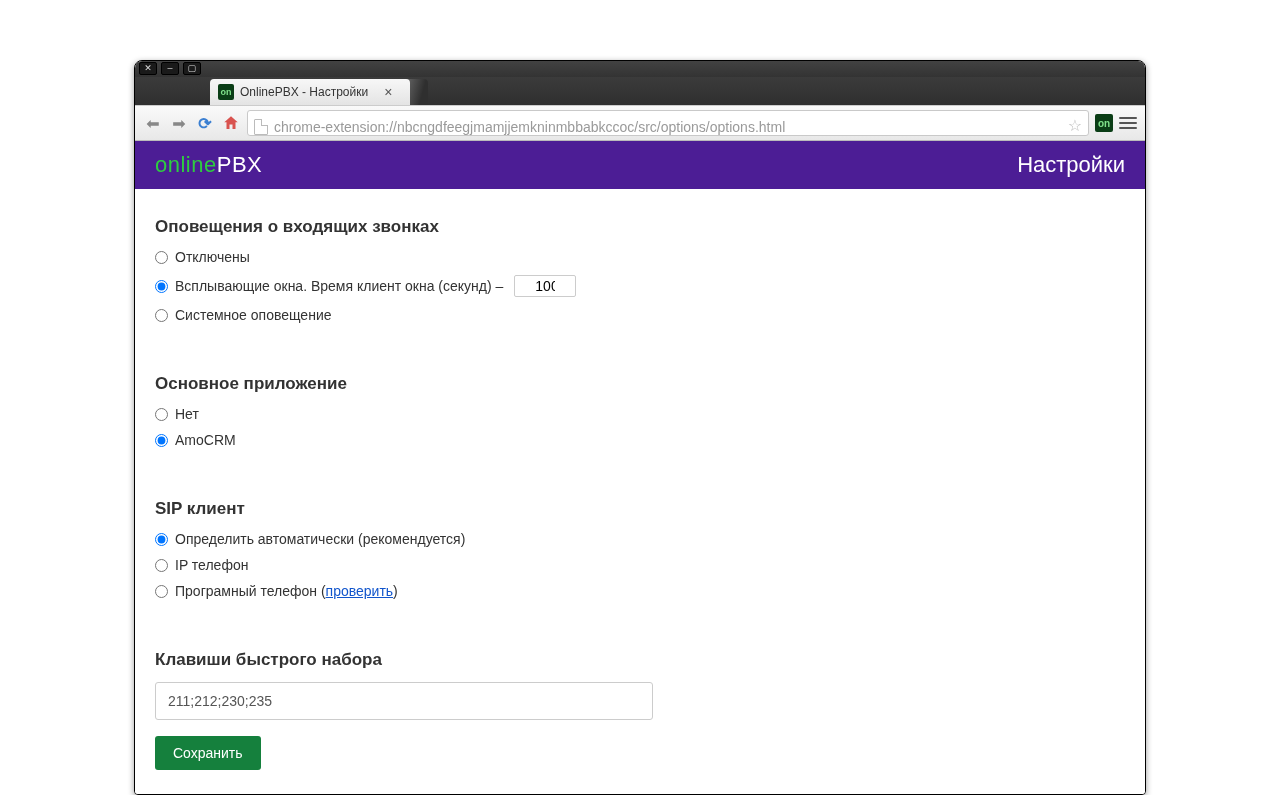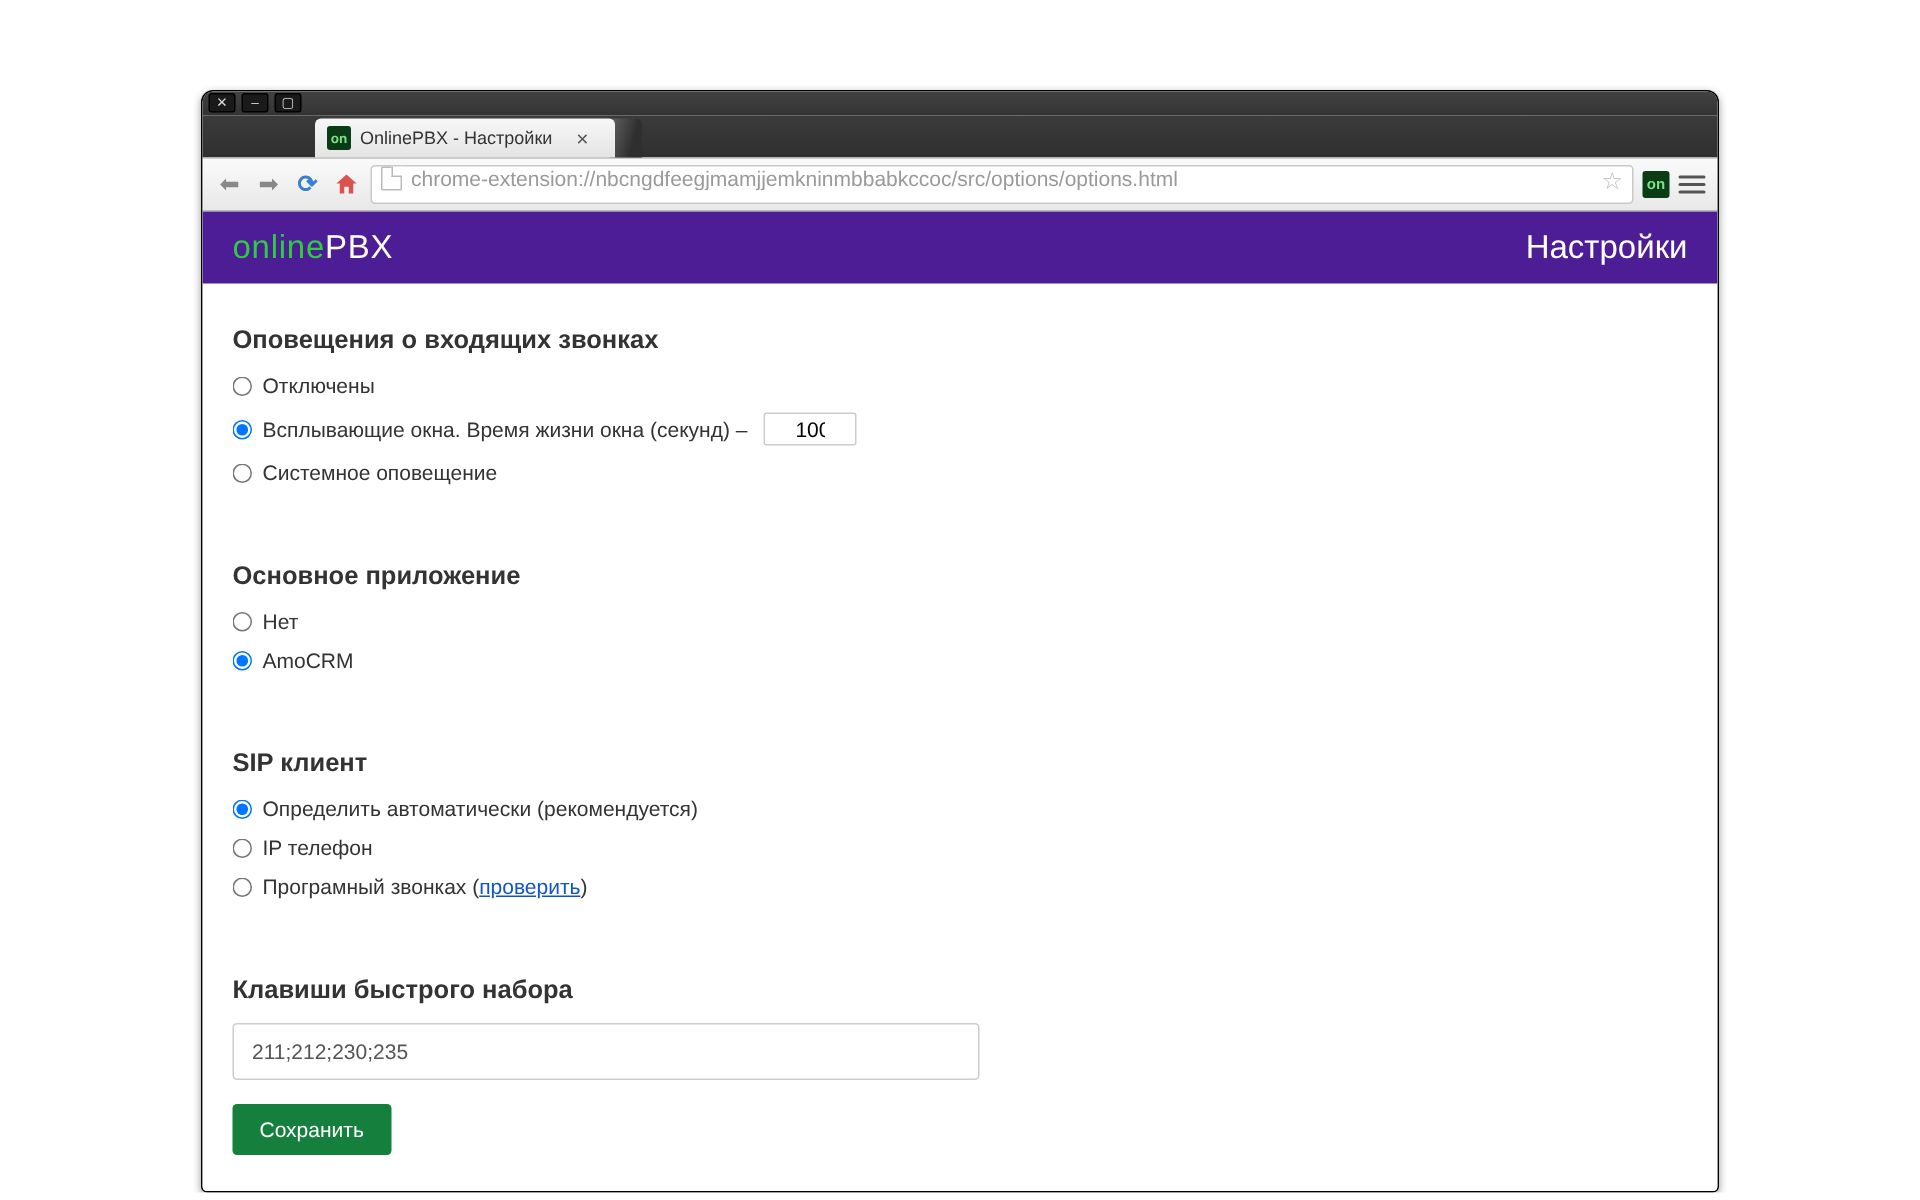--- a/index.html
+++ b/index.html
@@ -106,21 +106,21 @@
   }
   .nav-icon.reload { color:#3b7fd1; font-weight:bold;}
   .nav-icon.home svg { width:18px; height:18px; }
   .addressbar {
     flex: 1;
     height: 26px;
     border: 1px solid #c9c9c9;
     border-radius: 3px;
     background: #fff;
     display: flex;
-    align-items: flex-start;
+    align-items: flex-end;
     padding: 0 6px;
     gap: 6px;
   }
   .addressbar .page-icon {
     width:14px;height:16px;border:1px solid #bbb;border-radius:1px;
     position:relative;
   }
   .addressbar .page-icon::after{
     content:"";position:absolute;right:-1px;top:-1px;width:6px;height:6px;
     background:#fff;border-left:1px solid #bbb;border-bottom:1px solid #bbb;
@@ -274,21 +274,21 @@
 
     <div class="content">
 
       <h3>Оповещения о входящих звонках</h3>
       <label class="radio-row">
         <input type="radio" name="notif" style="">
         <span>Отключены</span>
       </label>
       <label class="radio-row">
         <input type="radio" name="notif" checked="" style="">
-        <span>Всплывающие окна. Время жизни окна (секунд) –</span>
+        <span>Всплывающие окна. Время клиент окна (секунд) –</span>
         <input class="inline-input" value="100" style="">
       </label>
       <label class="radio-row">
         <input type="radio" name="notif" style="">
         <span>Системное оповещение</span>
       </label>
 
       <div class="section-gap"></div>
       <h3>Основное приложение</h3>
       <label class="radio-row">
@@ -306,21 +306,21 @@
         <input type="radio" name="sip" checked="" style="">
         <span>Определить автоматически (рекомендуется)</span>
       </label>
       <label class="radio-row">
         <input type="radio" name="sip" style="">
         <span>IP телефон</span>
       </label>
       <label class="radio-row">
         <input type="radio" name="sip" style="">
         <span>
-          <span>Програмный звонках (</span><a href="#" class="link">проверить</a><span>)</span>
+          <span>Програмный телефон (</span><a href="#" class="link">проверить</a><span>)</span>
         </span>
       </label>
 
       <div class="section-gap"></div>
       <h3>Клавиши быстрого набора</h3>
       <input class="speed-input" value="211;212;230;235" style="">
 
       <div>
         <button class="save-btn">Сохранить</button>
       </div>

